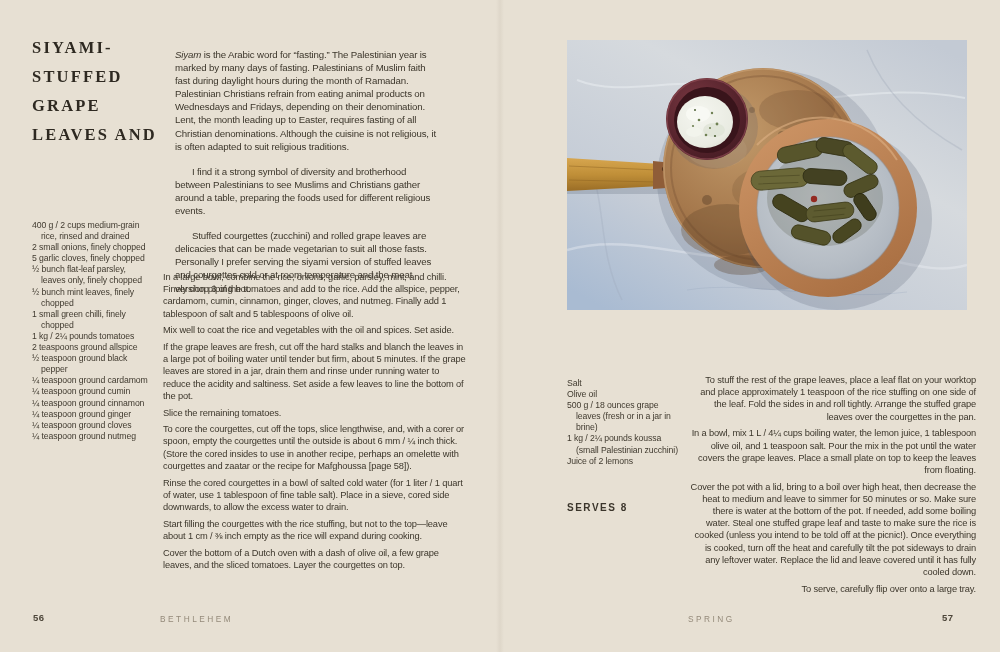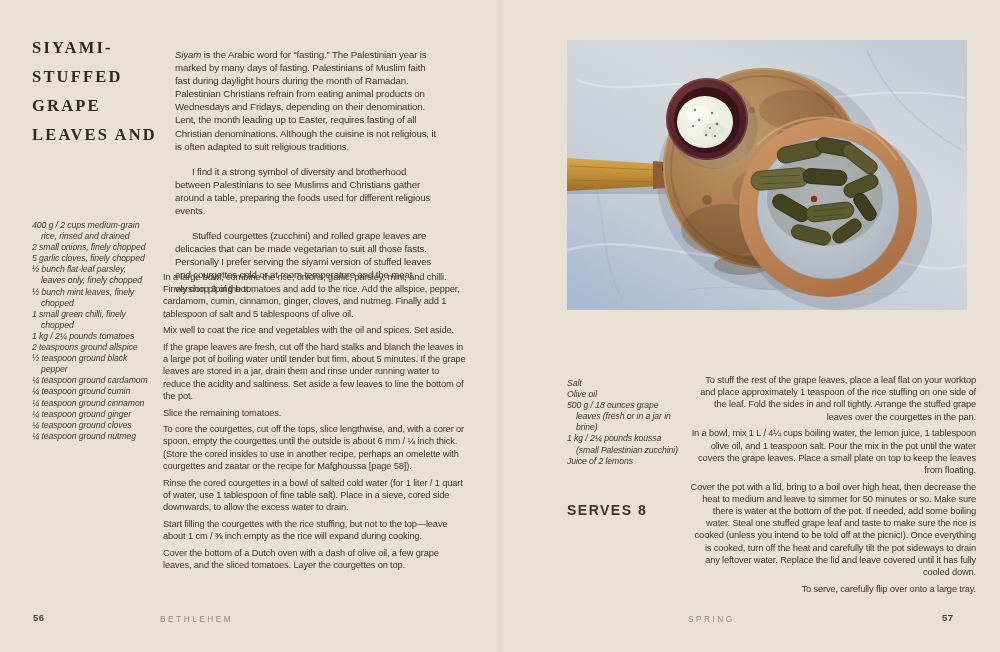--- a/index.html
+++ b/index.html
@@ -16,40 +16,40 @@
     font-family:"Liberation Serif", serif;
     font-size:16.5px; font-weight:bold; letter-spacing:2.2px;
     line-height:29px; color:#2e2921;
   }
   .title div { white-space:nowrap; }
 
   .ingredients {
     position:absolute; margin:0; padding:0; list-style:none;
     font-size:8.7px; line-height:11.1px; letter-spacing:-0.1px; color:#403a2f;
   }
-  .ingredients li { padding-left:9px; text-indent:-9px;font-style:italic; }
+  .ingredients li { padding-left:9px; text-indent:-9px; }
   .ing-left  { left:32px;  top:220px; width:116px; }
   .ing-right { left:567px; top:378px; width:114px; }
 
   .intro {
     position:absolute; left:163px; top:36px; width:292px;
     font-size:9.7px; line-height:13.1px; letter-spacing:-0.15px; color:#3c362b;
   }
   .intro p { margin:12px; }
   .intro p.indent { text-indent:17px; }
   .intro em { font-style:italic; }
 
   .instructions { position:absolute; font-size:9.3px; line-height:12.2px; letter-spacing:-0.15px; color:#3c362b; }
   .instructions p { margin:0 0 4.5px 0; }
   .instr-left  { left:163px; top:271px; width:306px; }
   .instr-right { left:688px; top:374px; width:288px;text-align:right; }
 
   .serves {
     position:absolute; left:567px; top:502px;
-    font-size:14px; font-weight:bold; letter-spacing:1.5px; color:#3b352b;
+    font-size:10px; font-weight:bold; letter-spacing:1.5px; color:#3b352b;
   }
 
   .footer-num { position:absolute; top:612px; font-size:9.5px; font-weight:bold; letter-spacing:0.5px; color:#4d463a; }
   .num-left  { left:33px; }
   .num-right { left:942px; }
   .running-head { position:absolute; top:614px; font-size:8.3px; letter-spacing:2.5px; color:#948a7a; }
   .head-left  { left:160px; }
   .head-right { left:688px; }
 
   .photo { position:absolute; left:567px; top:40px; width:400px; height:270px; margin:0; }

